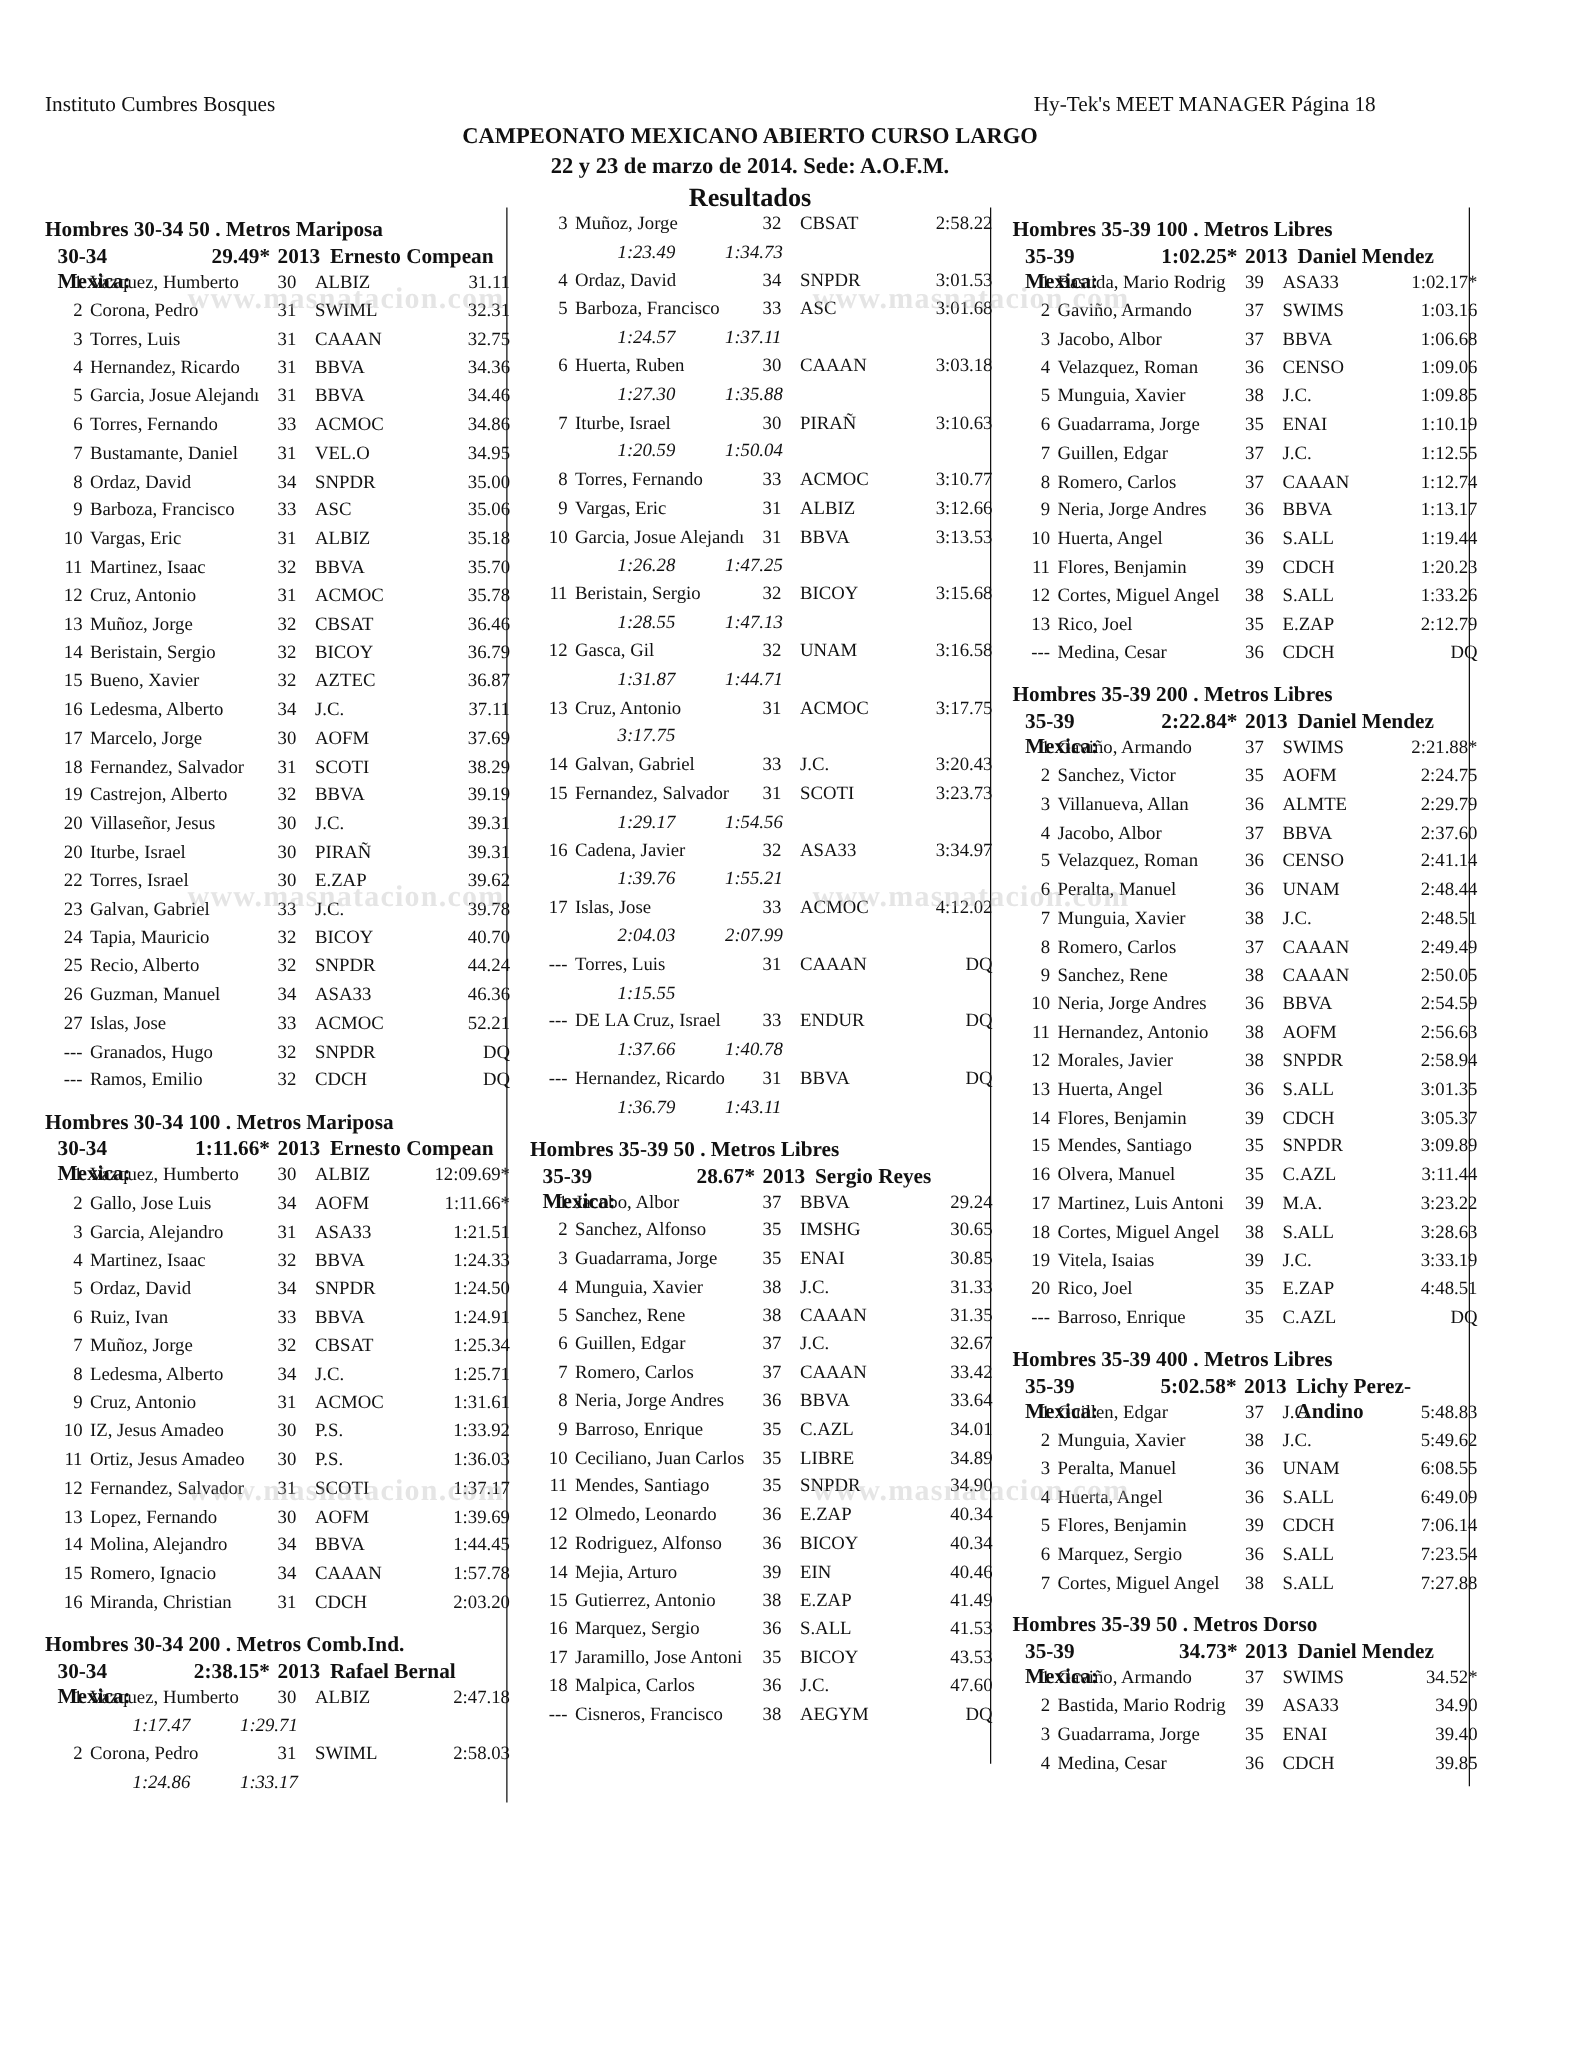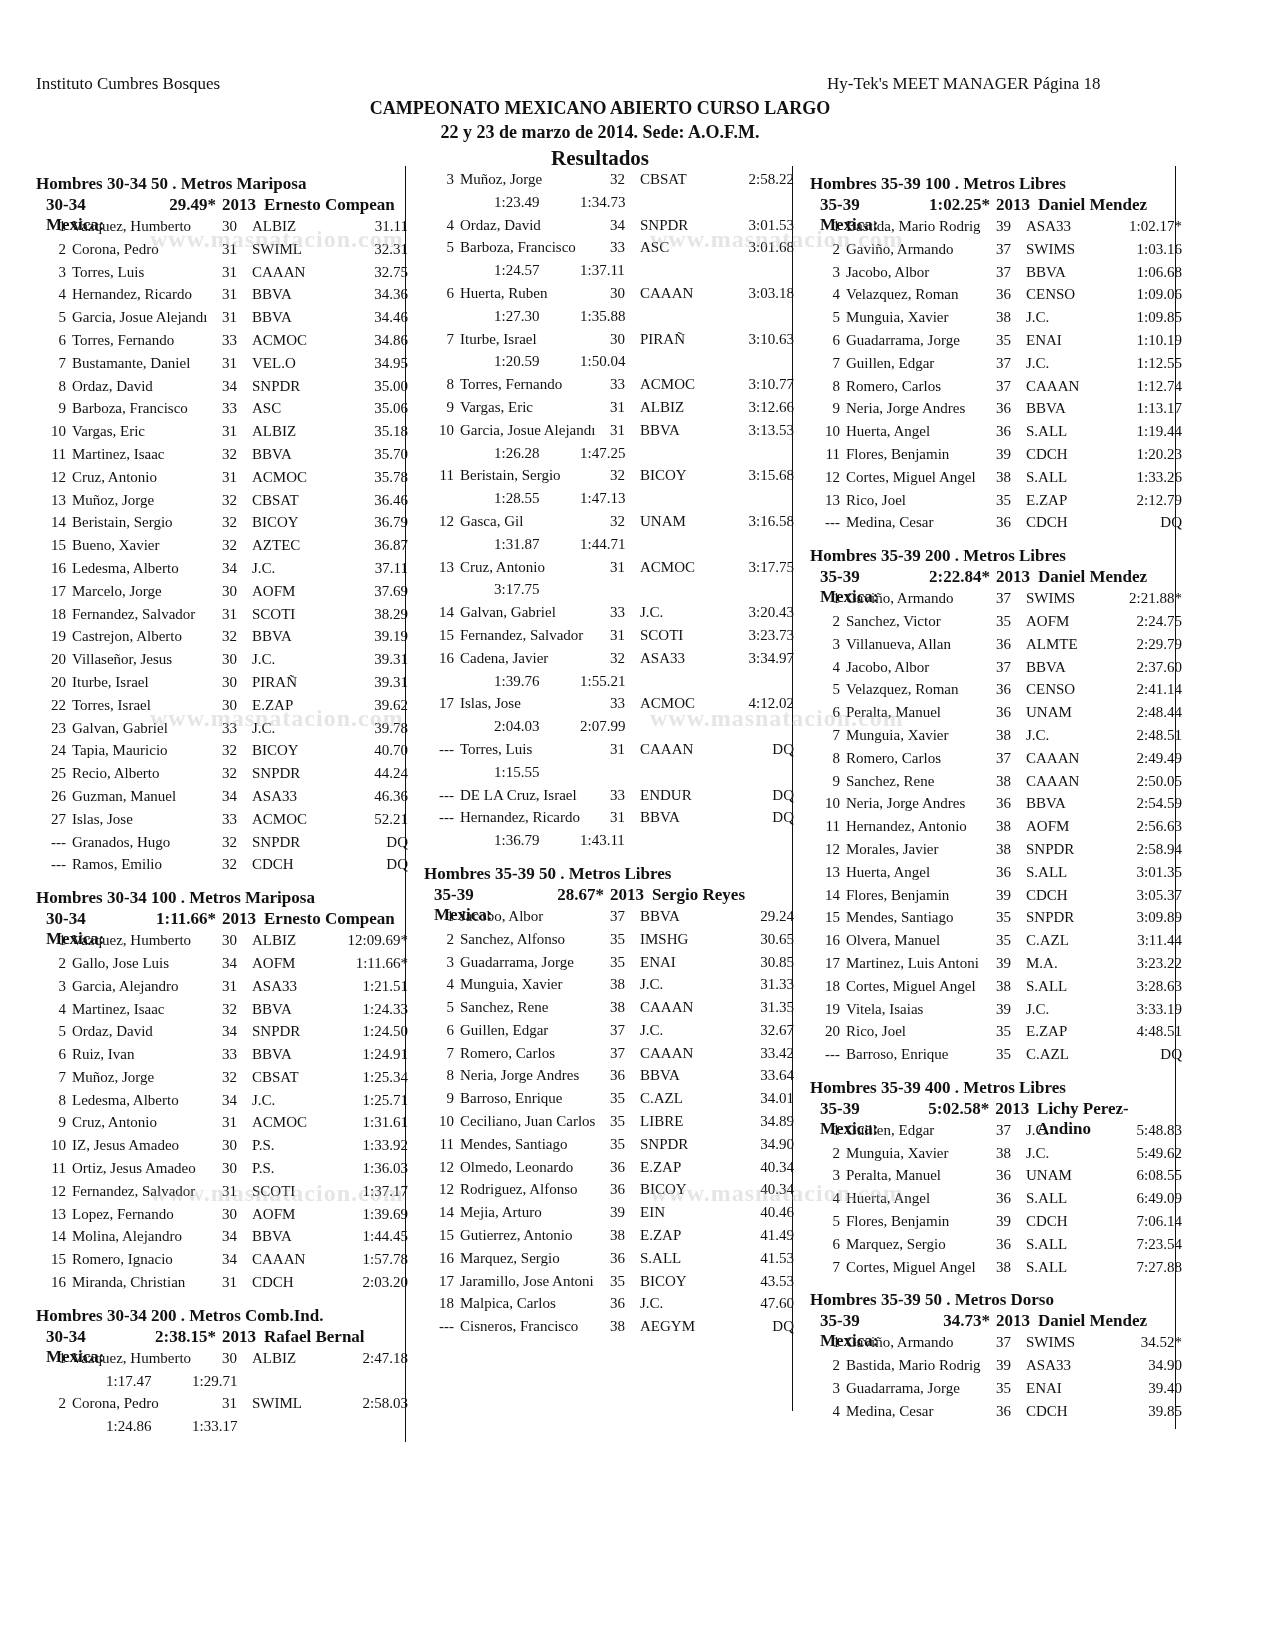--- a/index.html
+++ b/index.html
@@ -23,21 +23,21 @@
   .ev-rec { font-weight: bold; font-size: 17px; height: 20px; line-height: 20px; display: flex; padding-left: 10px; }
   .ev-rec .rl { width: 90px; }
   .ev-rec .rt { width: 80px; text-align: right; padding-right: 6px; }
   .ev-rec .ry { width: 42px; }
   .row { display: flex; height: 22.8px; line-height: 22.8px; white-space: nowrap; }
   .row .pl { width: 30px; text-align: right; padding-right: 6px; }
   .row .nm { width: 150px; overflow: hidden; }
   .row .ag { width: 30px; }
   .row .tm { width: 90px; }
   .row .rs { width: 60px; text-align: right; flex: 1; }
-  .split { display: flex; height: 22.8px; line-height: 22.8px; padding-left: 70px; }
+  .split { display: flex; height: 22.8px; line-height: 22.8px; padding-left: 70px; font-style: italic; }
   .split span { width: 86px; }
   .wm { position: absolute; color: rgba(180,180,180,0.35); font-family: Liberation Serif, serif; font-size: 24px; font-weight: bold; letter-spacing: 1px; pointer-events: none; }
 </style>
 </head>
 <body>
 
 <div class="hdr-left">Instituto Cumbres Bosques</div>
 <div class="hdr-right">Hy-Tek's MEET MANAGER  Página 18</div>
 <div class="title t1">CAMPEONATO MEXICANO ABIERTO CURSO LARGO</div>
 <div class="title t2">22 y 23 de marzo de 2014. Sede: A.O.F.M.</div>
@@ -530,20 +530,24 @@
         <span class="tm">J.C.</span>
         <span class="rs">3:20.43</span>
       </div>
       <div class="row">
         <span class="pl">15</span>
         <span class="nm">Fernandez, Salvador</span>
         <span class="ag">31</span>
         <span class="tm">SCOTI</span>
         <span class="rs">3:23.73</span>
       </div>
+      <div class="split">
+        <span>1:29.17</span>
+        <span>1:54.56</span>
+      </div>
       <div class="row">
         <span class="pl">16</span>
         <span class="nm">Cadena, Javier</span>
         <span class="ag">32</span>
         <span class="tm">ASA33</span>
         <span class="rs">3:34.97</span>
       </div>
       <div class="split">
         <span>1:39.76</span>
         <span>1:55.21</span>
@@ -568,20 +572,24 @@
       </div>
       <div class="split">
         <span>1:15.55</span>
       </div>
       <div class="row">
         <span class="pl">---</span>
         <span class="nm">DE LA Cruz, Israel</span>
         <span class="ag">33</span>
         <span class="tm">ENDUR</span>
         <span class="rs">DQ</span>
+      </div>
+      <div class="split">
+        <span>1:37.66</span>
+        <span>1:40.78</span>
       </div>
       <div class="row">
         <span class="pl">---</span>
         <span class="nm">Hernandez, Ricardo</span>
         <span class="ag">31</span>
         <span class="tm">BBVA</span>
         <span class="rs">DQ</span>
       </div>
       <div class="split">
         <span>1:36.79</span>

